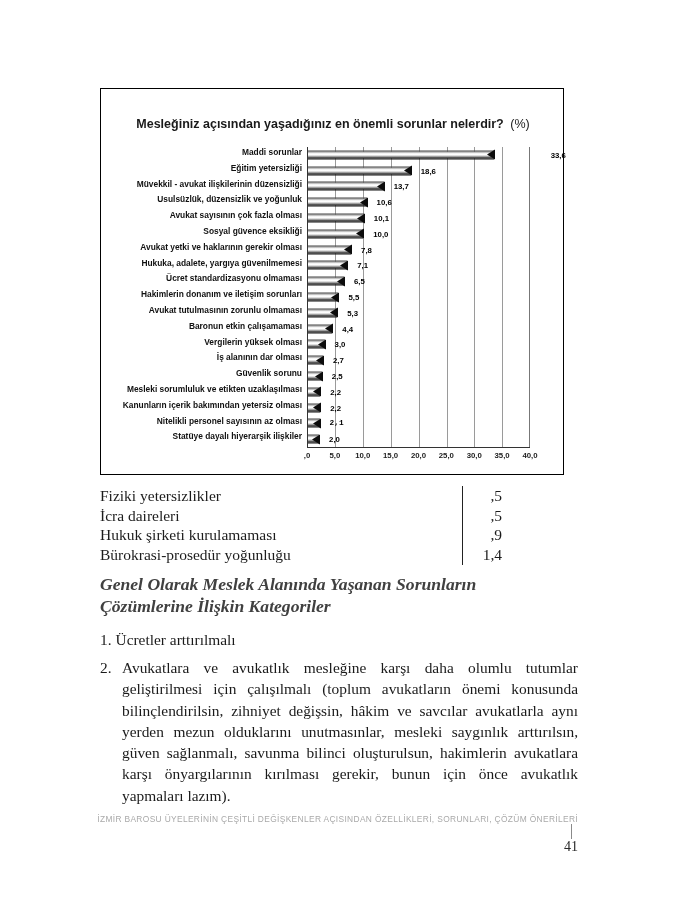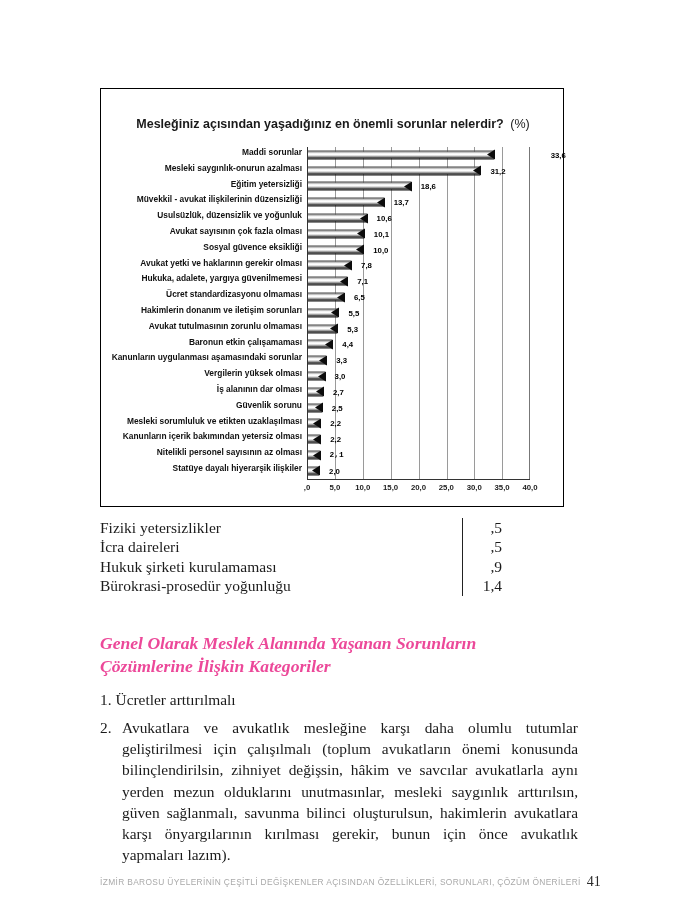--- a/index.html
+++ b/index.html
@@ -26,29 +26,29 @@
   .ticks-row { position:relative; margin-left:198px; width:223px; height:14px; }
   .tick-label { position:absolute; top:3px; transform:translateX(-50%); font-family:"Liberation Sans", sans-serif; font-weight:bold; font-size:7.8px; color:#222; white-space:nowrap; }
 
   
   .mini-table { margin-top:11px; width:404px; }
   .mini-row { display:flex; height:19.6px; align-items:center;gap:33px; }
   .mini-label { flex:1; font-size:15.5px; color:#1c1c1c; }
   .mini-value { width:42px; border-left:1px solid #222; text-align:right; font-size:15.5px; padding-right:2px; height:100%; display:flex; align-items:center; justify-content:flex-end; }
 
   
-  .section-heading { margin-top:36px; width:462px; font-size:17.6px; font-weight:bold; font-style:italic; line-height:1.3; color:#ec4899; }
+  .section-heading { margin-top:8px; width:462px; font-size:17.6px; font-weight:bold; font-style:italic; line-height:1.3; color:#404040; }
   .item-1 { margin-top:13px; font-size:15.4px; }
   .item-1 .num { margin-right:4px; }
   .item-2 { margin-top:8px; display:flex; font-size:15.4px; line-height:1.38; }
   .item-2 .num { width:22px; flex:none; }
   .item-2 .body { flex:1; text-align:justify; }
 
   
-  .footer { margin-top:8px; display:flex; align-items:center; width:478px; }
+  .footer { margin-top:8px; display:flex; align-items:flex-end; width:478px;flex-direction:column; }
   .running-title { font-family:"Liberation Sans", sans-serif; font-size:8.4px; letter-spacing:0.35px; color:#a9a9a9; white-space:nowrap; }
   .footer-divider { width:1px; height:15px; background:#8a8a8a; margin:0 6px 0 auto; }
   .page-number { font-size:14px; color:#2a2a2a; }
 </style>
 </head>
 <body>
 
 <div class="page">
 
   <div class="chart-frame">
@@ -60,29 +60,20 @@
         <div class="chart-row">
           <div class="cat-label">Maddi sorunlar</div>
           <div class="row-slot">
             <div class="bar" style="width: 84%;">
               <span class="bar-cap"></span>
             </div>
             <span class="bar-value" style="left: calc(84% + 10px); margin-left: 47px;">33,6</span>
           </div>
         </div>
         <div class="chart-row">
-          <div class="cat-label">Mesleki saygınlık-onurun azalması</div>
-          <div class="row-slot">
-            <div class="bar" style="width: 78%;">
-              <span class="bar-cap"></span>
-            </div>
-            <span class="bar-value" style="left: calc(78% + 10px);">31,2</span>
-          </div>
-        </div>
-        <div class="chart-row">
           <div class="cat-label">Eğitim yetersizliği</div>
           <div class="row-slot">
             <div class="bar" style="width: 46.5%;">
               <span class="bar-cap"></span>
             </div>
             <span class="bar-value" style="left: calc(46.5% + 10px);">18,6</span>
           </div>
         </div>
         <div class="chart-row">
           <div class="cat-label">Müvekkil - avukat ilişkilerinin düzensizliği</div>
@@ -165,29 +156,20 @@
             <span class="bar-value" style="left: calc(13.25% + 10px);">5,3</span>
           </div>
         </div>
         <div class="chart-row">
           <div class="cat-label">Baronun etkin çalışamaması</div>
           <div class="row-slot">
             <div class="bar" style="width: 11%;">
               <span class="bar-cap"></span>
             </div>
             <span class="bar-value" style="left: calc(11% + 10px);">4,4</span>
-          </div>
-        </div>
-        <div class="chart-row">
-          <div class="cat-label">Kanunların uygulanması aşamasındaki sorunlar</div>
-          <div class="row-slot">
-            <div class="bar" style="width: 8.25%;">
-              <span class="bar-cap"></span>
-            </div>
-            <span class="bar-value" style="left: calc(8.25% + 10px);">3,3</span>
           </div>
         </div>
         <div class="chart-row">
           <div class="cat-label">Vergilerin yüksek olması</div>
           <div class="row-slot">
             <div class="bar" style="width: 7.5%;">
               <span class="bar-cap"></span>
             </div>
             <span class="bar-value" style="left: calc(7.5% + 10px);">3,0</span>
           </div>

